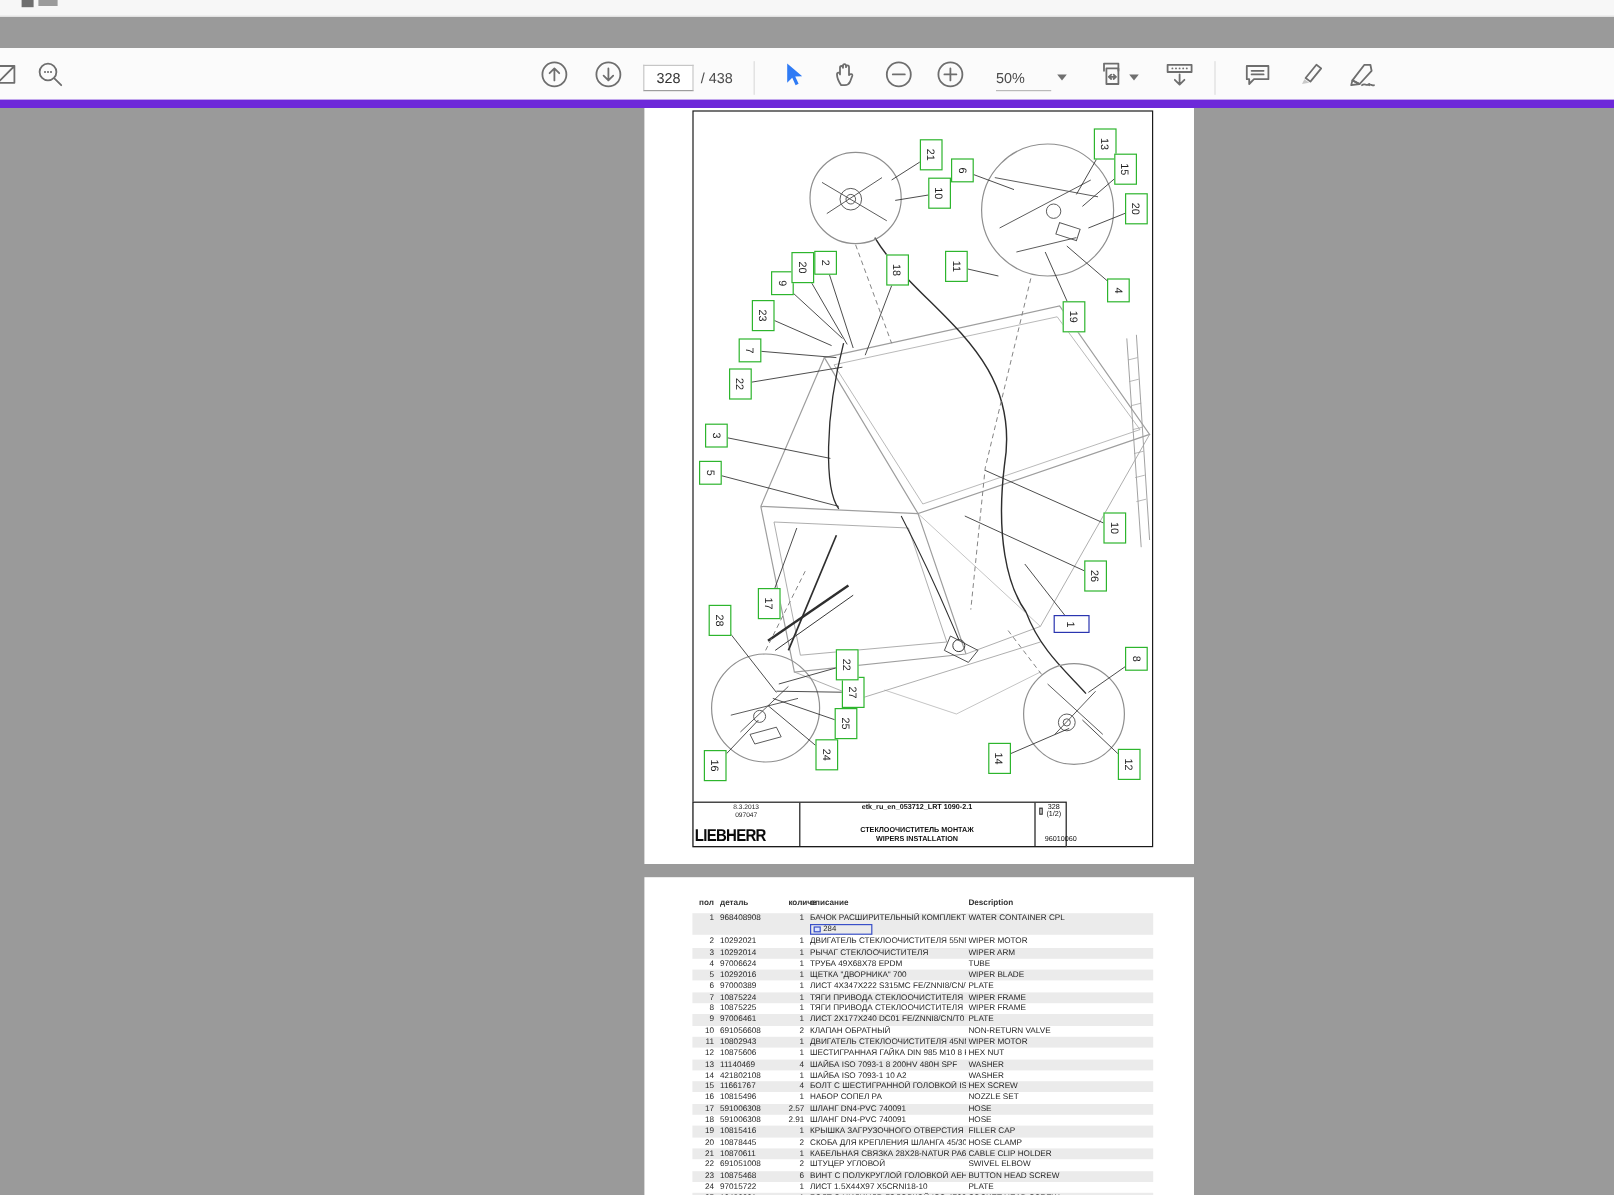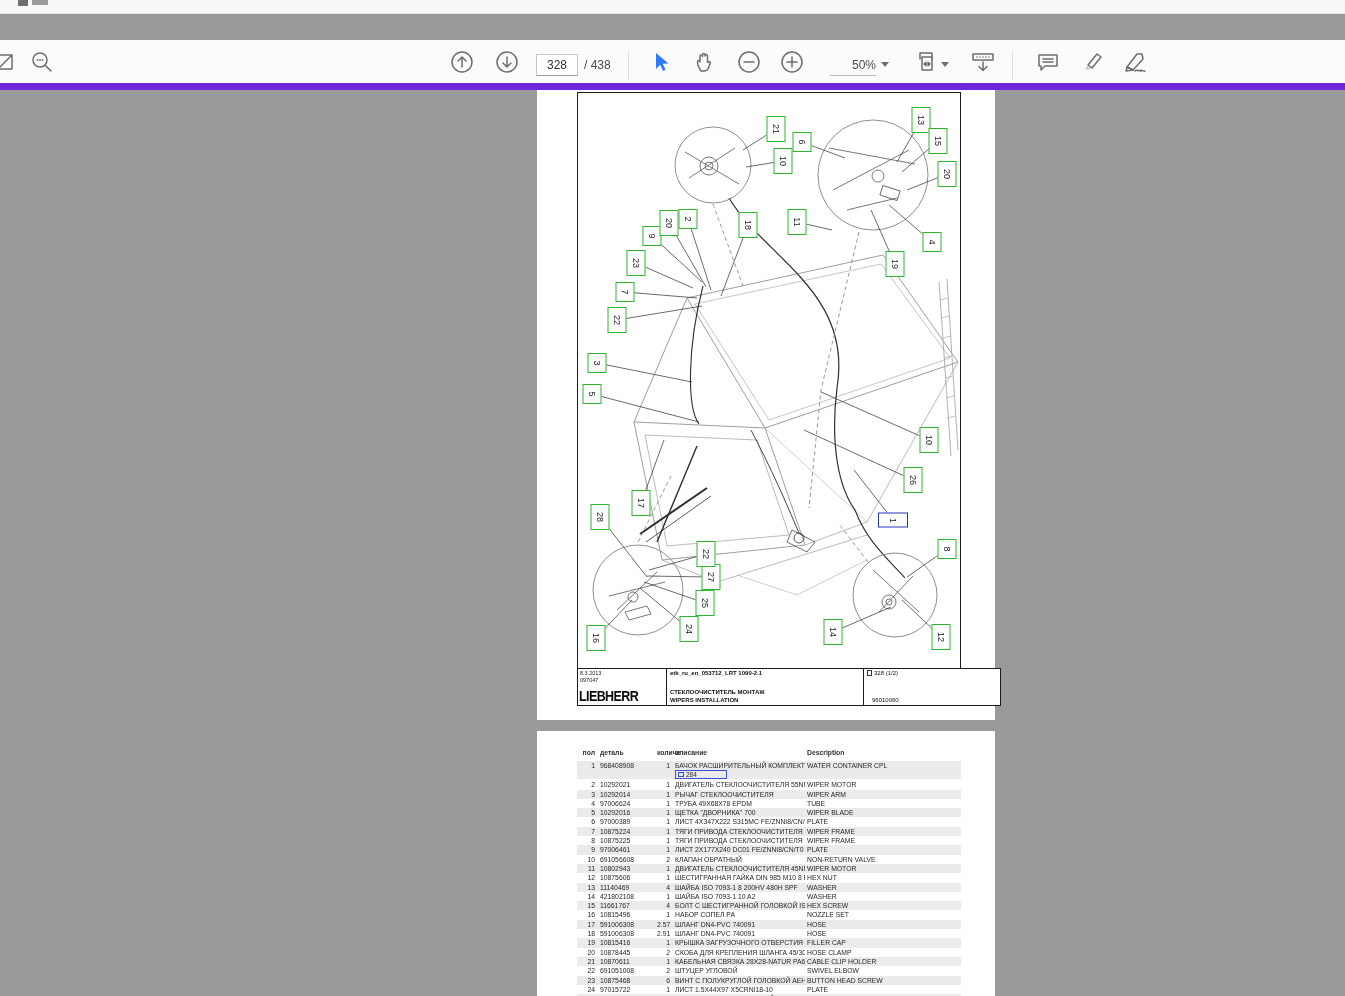--- a/index.html
+++ b/index.html
@@ -20,40 +20,40 @@
   .tab-close { margin-left:auto; color:#6f6f6f; font-size:12px; line-height:1; padding-left:6px; cursor:default; }
   .tab-rest { position:absolute; left:171px; right:0; top:0; height:26px; background:#e3e3e3; border-bottom:1px solid #d4d4d4; }
 
   
   .toolbar { position:absolute; top:40px; left:0; right:0; height:50px; background:#fbfbfb; border-bottom:7px solid #6d28d9; }
   .tbtn { position:absolute; top:50%; transform:translateY(-50%); width:26px; height:26px; display:flex; align-items:center; justify-content:center; }
   .tbtn svg { display:block; }
   .tsep { position:absolute; top:11px; width:1px; height:28px; background:#dcdcdc; }
   .page-input { position:absolute; left:536px; top:14px; width:42px; height:22px; border:1px solid #c6c6c6; border-bottom:1px solid #9d9d9d; background:#fff; text-align:center; font-size:12px; color:#333; font-family:"Liberation Sans",sans-serif; }
   .page-total { position:absolute; left:584px; top:0; height:50px; display:flex; align-items:center; font-size:12px; color:#4a4a4a; }
-  .zoom-val { position:absolute; left:830px; top:14px; width:46px; height:22px; display:flex; align-items:center; justify-content:flex-end; font-size:12px; color:#4a4a4a; border-bottom:1px solid #b9b9b9; }
+  .zoom-val { position:absolute; left:830px; top:14px; width:46px; height:22px; display:flex; align-items:center; justify-content:flex-start; font-size:12px; color:#4a4a4a; border-bottom:1px solid #b9b9b9; }
   .caret { position:absolute; top:22px; width:0; height:0; border-left:4px solid transparent; border-right:4px solid transparent; border-top:5px solid #6f6f6f; }
 
   
   .viewer { position:absolute; top:90px; left:0; right:0; bottom:0; background:#9a9a9a; overflow:hidden; }
   .page { position:absolute; background:#ffffff; }
   .page1 { left:537px; top:0; width:458px; height:630px; }
   .page2 { left:537px; top:641px; width:458px; height:360px; }
 
   .frame { position:absolute; left:40px; top:2px; width:384px; height:614px; border:1px solid #1b1b1b; }
   .art-svg { position:absolute; left:0; top:0; width:458px; height:630px; pointer-events:none; }
 
   
   .callout { position:absolute; transform:translate(-50%,-50%); background:#fff; border:1px solid #2db52d;
              display:flex; align-items:center; justify-content:center; z-index:3; }
   .callout span { display:block; transform:rotate(90deg); font-size:9px; color:#1d1d1d; letter-spacing:0; }
   .callout.selected { border-color:#2a35b0; }
 
   
-  .tblock { position:absolute; left:40px; top:578px; width:424px; height:38px; border:1px solid #1b1b1b; display:flex; background:#fff; z-index:4; }
+  .tblock { position:absolute; left:40px; top:578px; width:312px; height:38px; border:1px solid #1b1b1b; display:flex; background:#fff; z-index:4;text-align:center; }
   .tb-left { width:89px; border-right:1px solid #1b1b1b; padding:1px 2px; position:relative; }
   .tb-date { font-size:5.5px; color:#222; line-height:1.3; }
   .tb-logo { position:absolute; left:1px; bottom:1px; font-size:12.5px; font-weight:bold; letter-spacing:-0.6px; color:#0a0a0a; transform:scaleY(1.15); transform-origin:bottom left; }
   .tb-mid { width:197px; border-right:1px solid #1b1b1b; padding:1px 3px; display:flex; flex-direction:column; }
   .tb-code { font-size:6px; font-weight:bold; color:#111; }
   .tb-titles { margin-top:auto; font-size:6px; font-weight:bold; color:#111; line-height:1.25; }
   .tb-right { flex:1; padding:1px 3px; position:relative; }
   .tb-pageref { font-size:6px; color:#111; display:flex; align-items:center; gap:2px; }
   .pagelet { display:inline-block; width:5px; height:6px; border:1px solid #333; background:#fff; }
   .tb-sheetno { position:absolute; left:8px; bottom:2px; font-size:6px; color:#111; }

